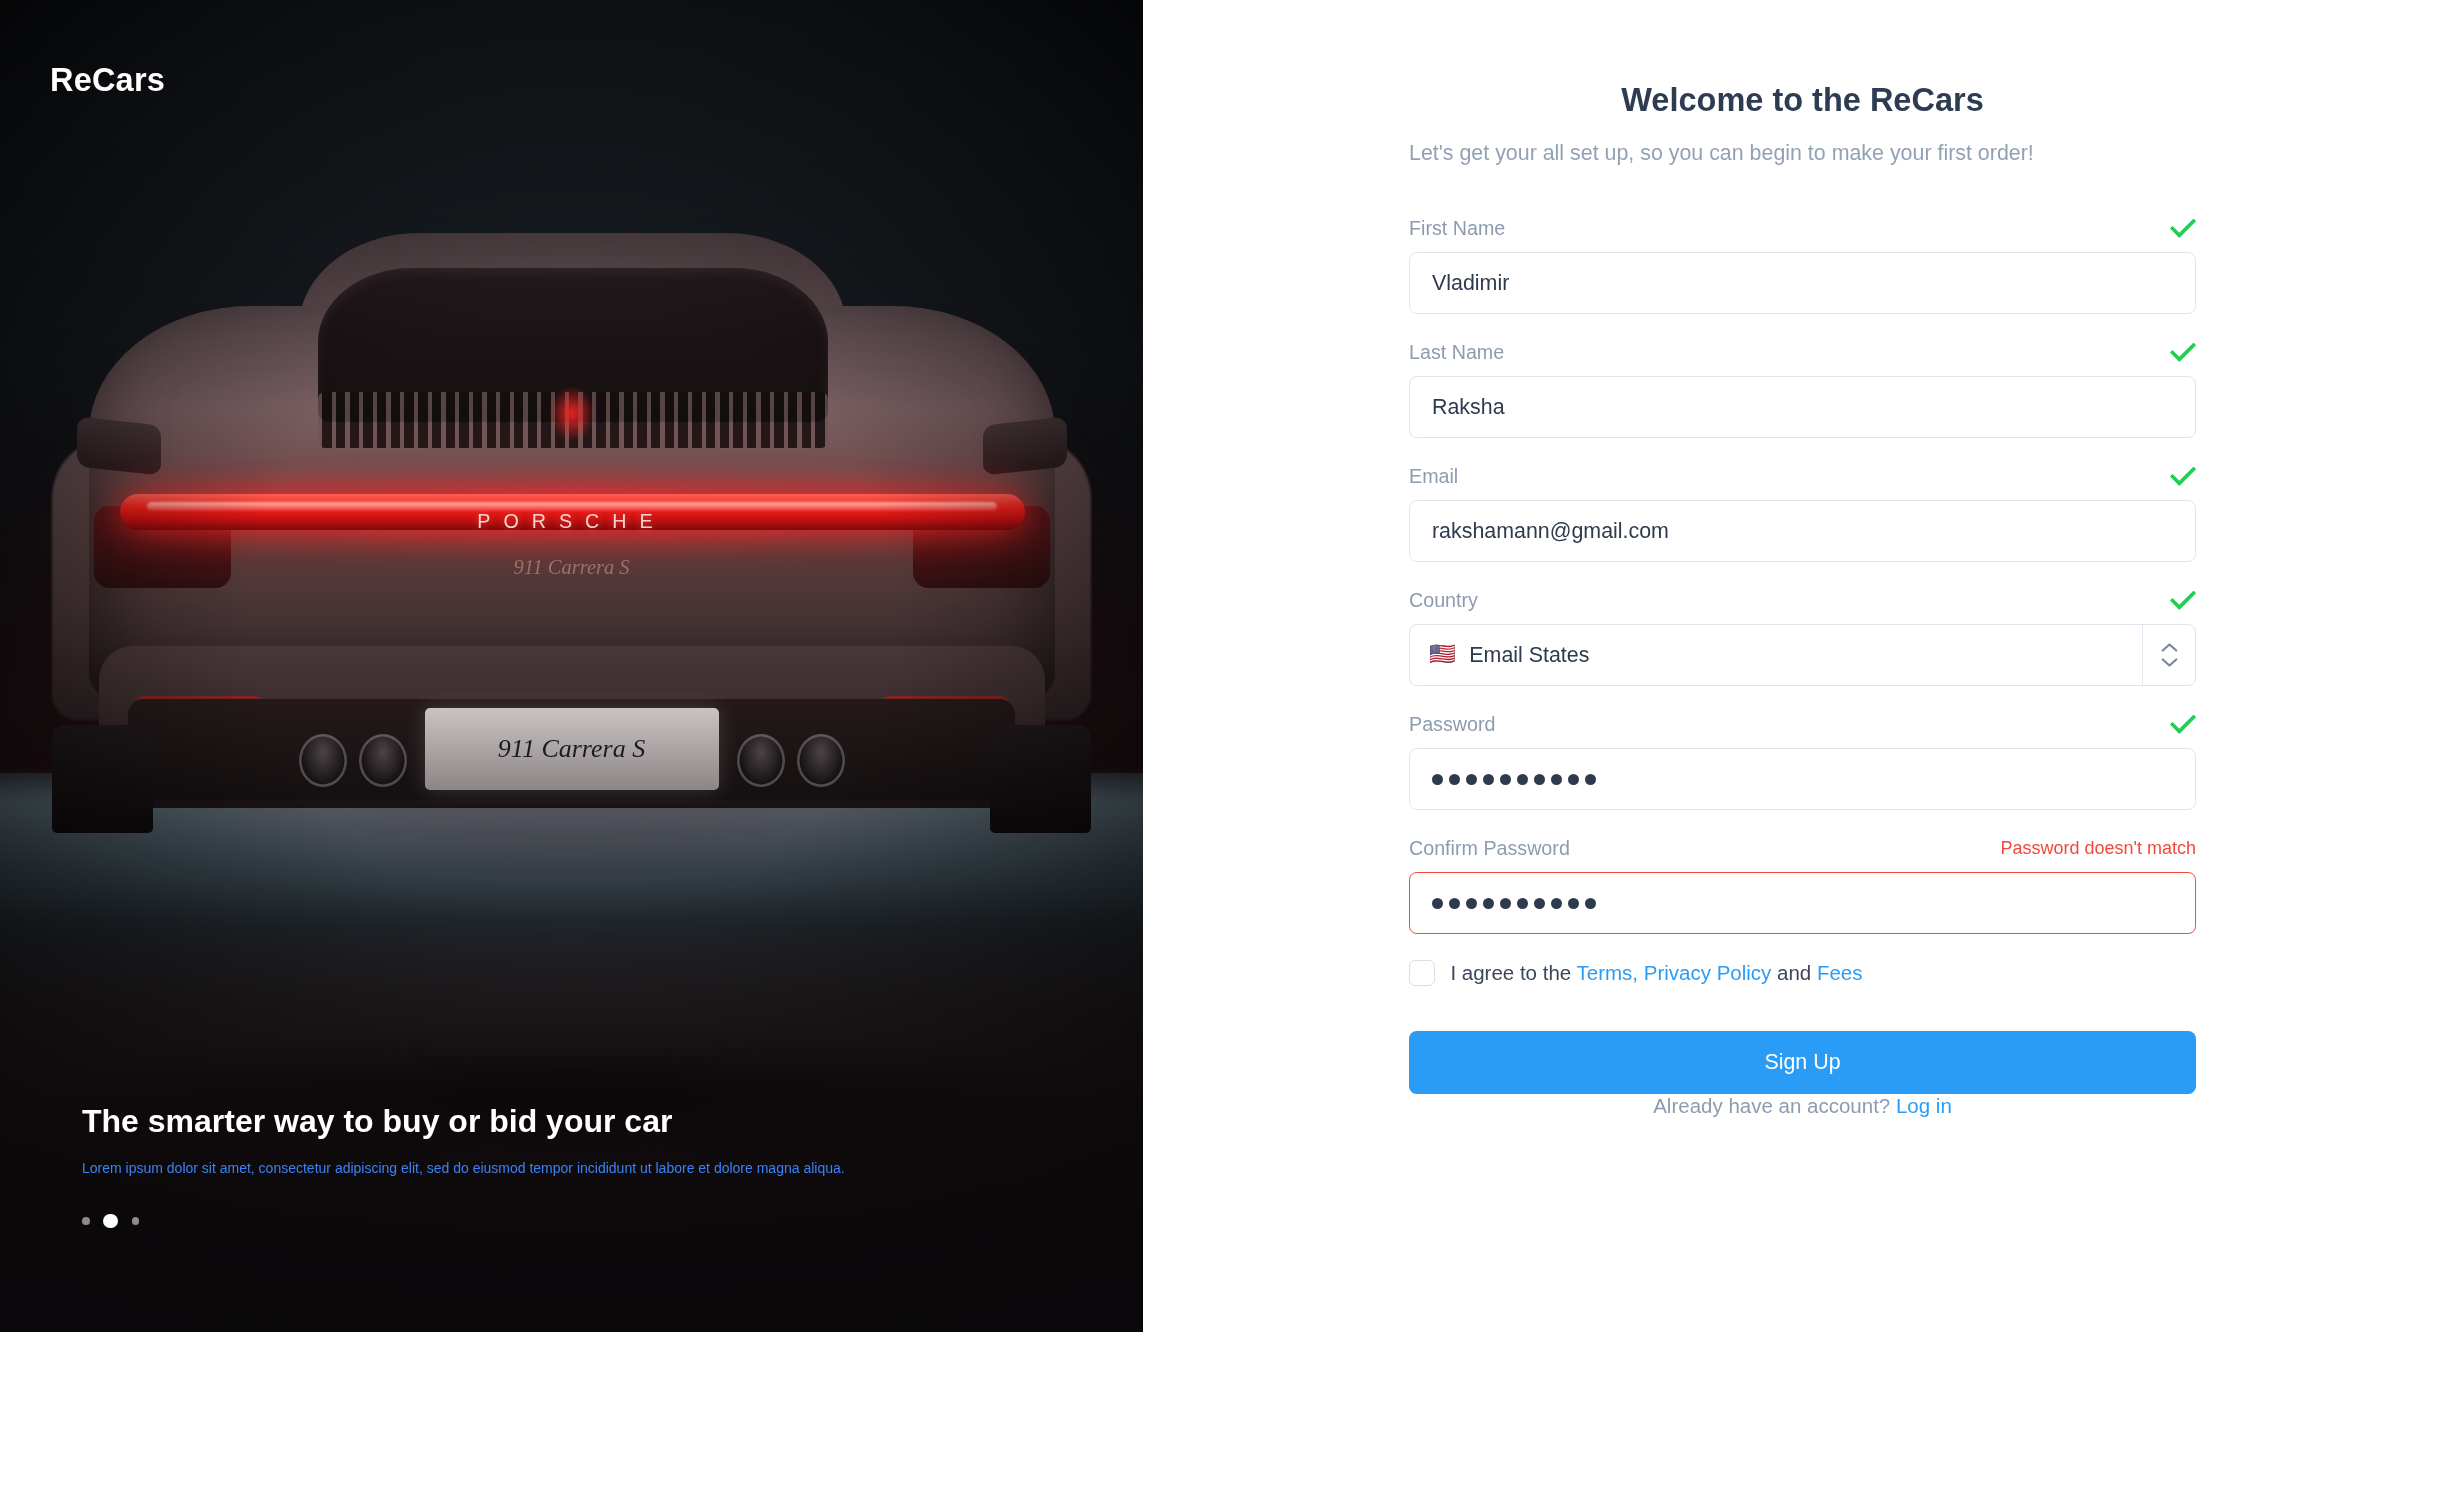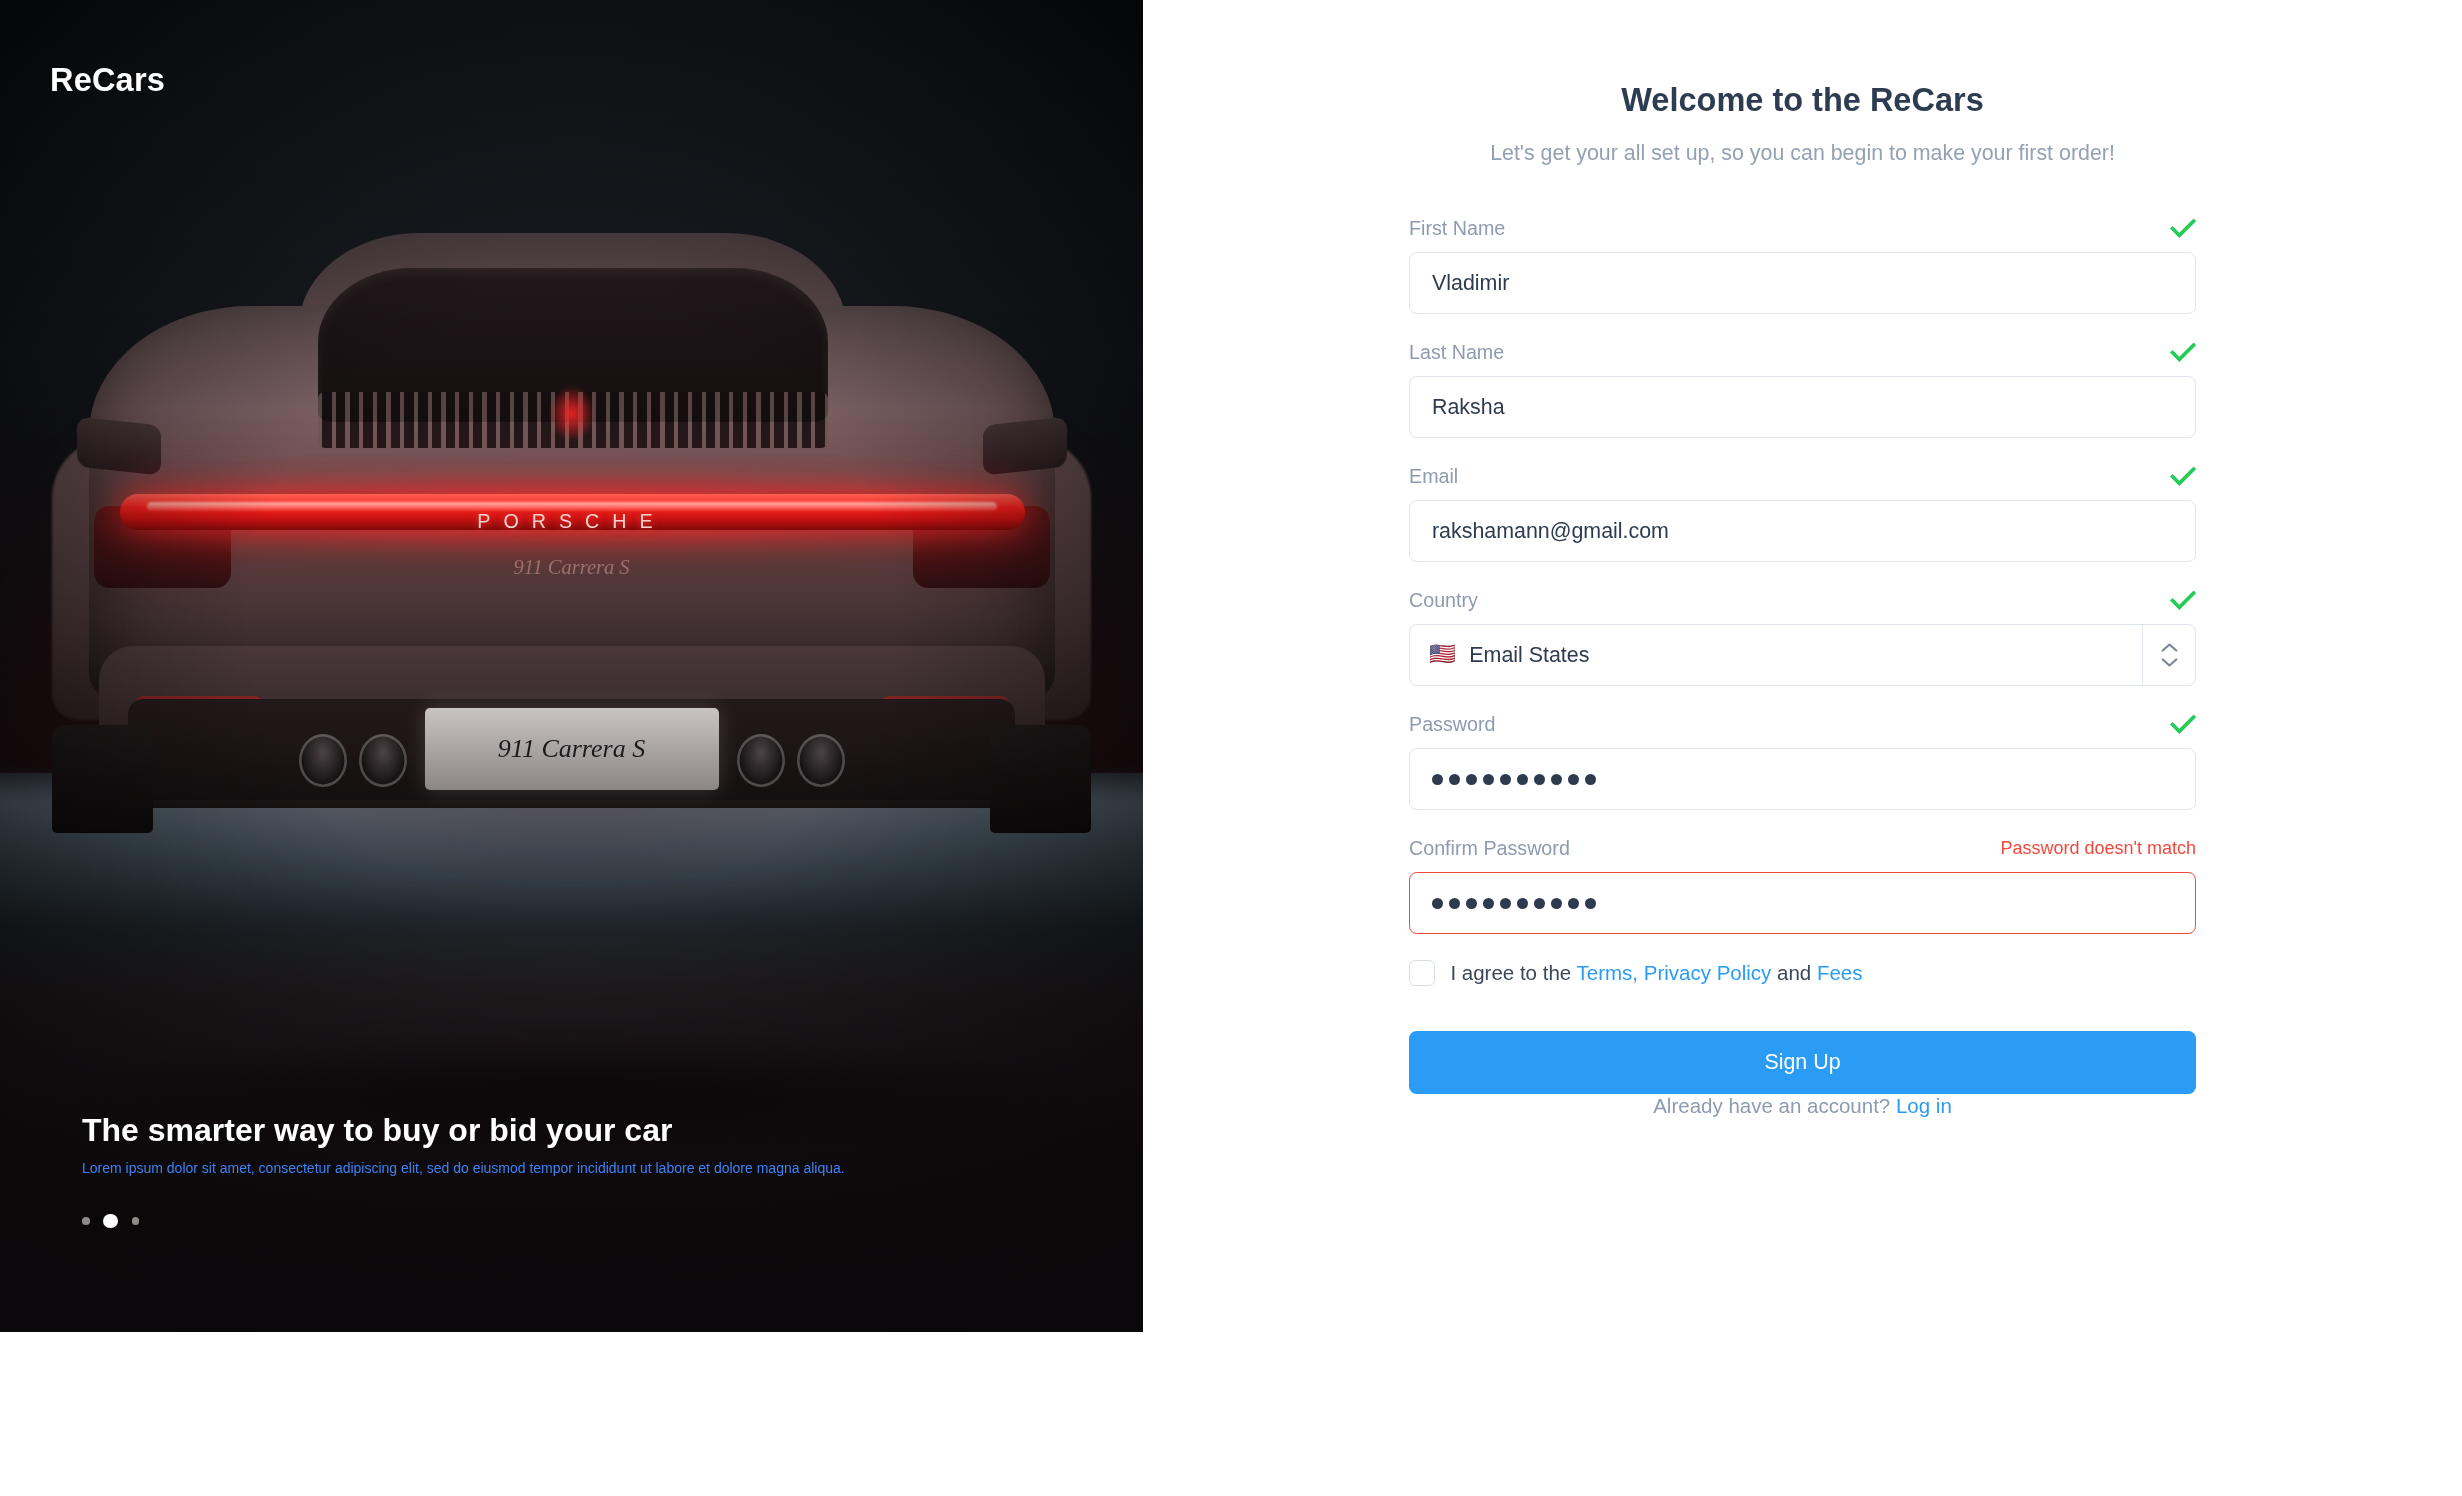--- a/index.html
+++ b/index.html
@@ -303,21 +303,21 @@
     position: absolute;
     left: 82px;
     bottom: 104px;
     width: 932px;
     z-index: 6;
   }
   .hero-headline {
     font-size: 32px;
     font-weight: bold;
     color: #ffffff;
-    margin-bottom: 9px;
+    margin-bottom: 18px;
   }
   .hero-sub {
     font-size: 14px;
     line-height: 1.52;
     color: #3b82f6;
     max-width: 864px;
   }
   .dots {
     display: flex;
     align-items: center;
@@ -347,21 +347,20 @@
     padding-top: 82px;
   }
   .form-title {
     text-align: center;
     font-size: 32.5px;
     font-weight: bold;
     color: #2e3c52;
     margin-bottom: 22px;
   }
   .form-sub {
-    text-align: center;
     font-size: 21.4px;
     color: #93a1b5;
     margin-bottom: 50px;
   }
 
   .field { margin-bottom: 26px; }
   .field-head {
     display: flex;
     align-items: center;
     justify-content: space-between;

